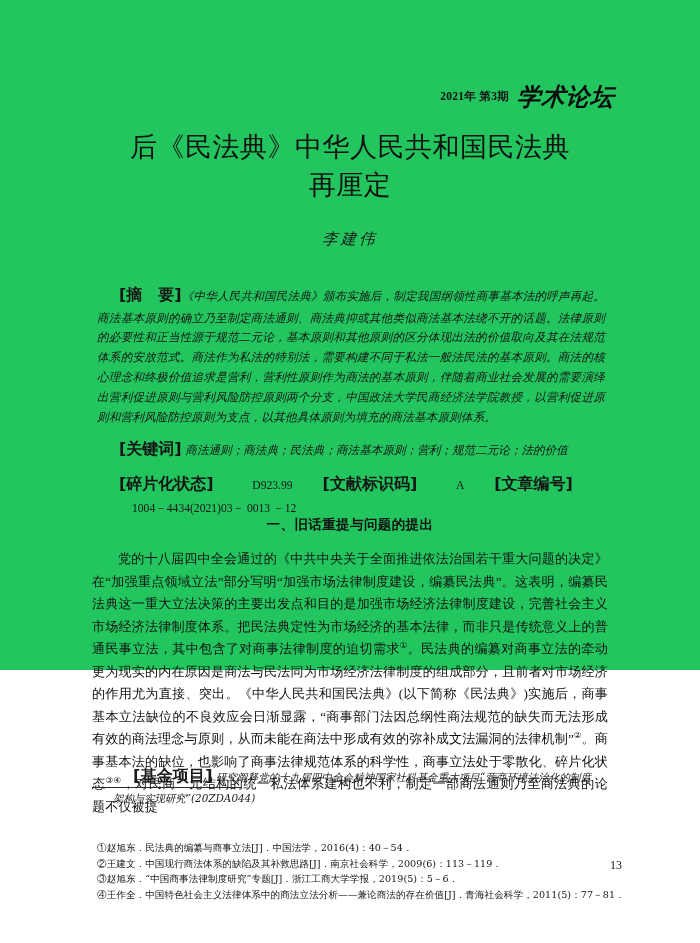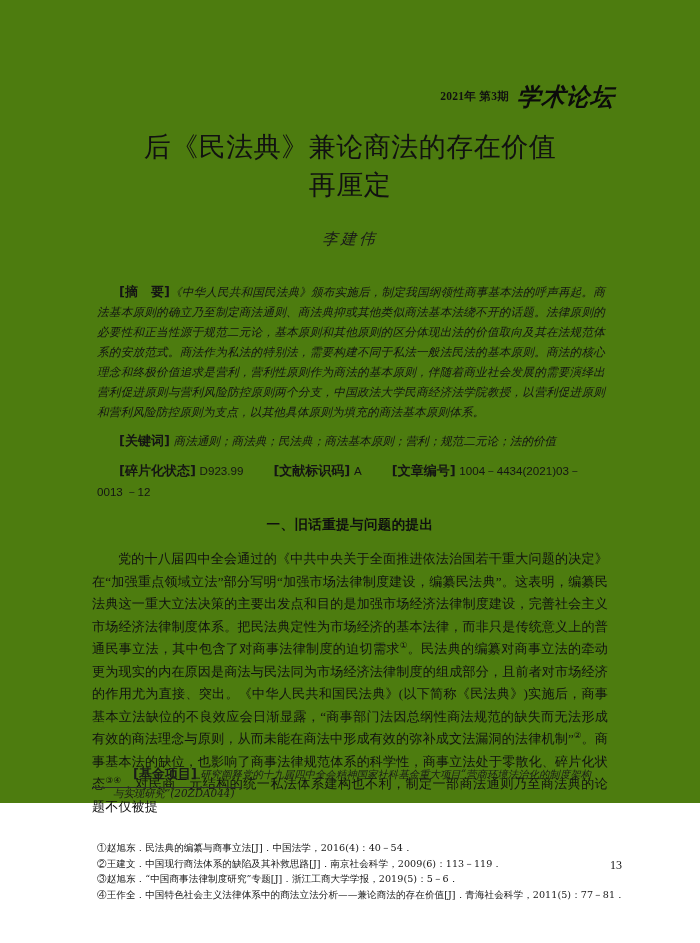--- a/index.html
+++ b/index.html
@@ -12,22 +12,22 @@
     height: 943px;
     font-family: "Liberation Serif", "DejaVu Serif", serif;
     color: #1a1a1a;
     position: relative;
     overflow: hidden;
   }
   .page {
     position: absolute;
     inset: 0;
     width: 700px;
-    height: 803px;
-    background: #4d7c0f;
+    height: 670px;
+    background: #22c55e;
   }
 
   
   .running-head {
     position: absolute;
     top: 84px;
     right: 86px;
     display: flex;
     align-items: flex-end;
     gap: 9px;
@@ -98,21 +98,21 @@
     text-justify: inter-character;
     margin: 0;
     text-indent: 22px;
     letter-spacing: 0.15px;
     color: #141414;
   }
   .tag {
     font-family: "DejaVu Sans", "Liberation Sans", sans-serif;
     font-weight: bold;
     font-style: normal;
-    font-size: 13px;
+    font-size: 16px;
     letter-spacing: 0;
   }
   .keywords-para,
   .authorbio-para {
     font-size: 11.6px;
     line-height: 1.74;
     text-align: justify;
     margin: 7px 0 0 0;
     text-indent: 22px;
     color: #141414;
@@ -122,22 +122,23 @@
     line-height: 1.74;
     margin: 7px 0 0 0;
     text-indent: 22px;
     color: #141414;
   }
   .codes-para .gap {
     display: inline-block;
     width: 30px;
   }
   .code-val {
-    font-family: Liberation Sans, sans-serif;
+    font-family: Liberation Serif, serif;
     font-style: normal;
+    margin-left: 35px;
   }
 
   
   .section-heading {
     position: absolute;
     top: 516px;
     left: 70px;
     width: 560px;
     text-align: center;
     font-family: "DejaVu Sans", "Liberation Sans", sans-serif;
@@ -231,21 +232,21 @@
 
 <div class="page">
 
   <div class="running-head">
     <span class="issue-line">2021年 第3期</span>
     <span class="journal-name">学术论坛</span>
   </div>
 
   <div class="title-block">
     <h1 class="article-title">
-      <span>后《民法典》兼论商法的存在价值</span><br>
+      <span>后《民法典》中华人民共和国民法典</span><br>
       <span>再厘定</span>
     </h1>
     <div class="author-line">李建伟</div>
   </div>
 
   <div class="meta-block kai">
     <p class="abstract-para">
       <span class="tag">[摘　要]</span><span>《中华人民共和国民法典》颁布实施后，制定我国纲领性商事基本法的呼声再起。商法基本原则的确立乃至制定商法通则、商法典抑或其他类似商法基本法绕不开的话题。法律原则的必要性和正当性源于规范二元论，基本原则和其他原则的区分体现出法的价值取向及其在法规范体系的安放范式。商法作为私法的特别法，需要构建不同于私法一般法民法的基本原则。商法的核心理念和终极价值追求是营利，营利性原则作为商法的基本原则，伴随着商业社会发展的需要演绎出营利促进原则与营利风险防控原则两个分支，中国政法大学民商经济法学院教授，以营利促进原则和营利风险防控原则为支点，以其他具体原则为填充的商法基本原则体系。</span>
     </p>
     <p class="keywords-para">

